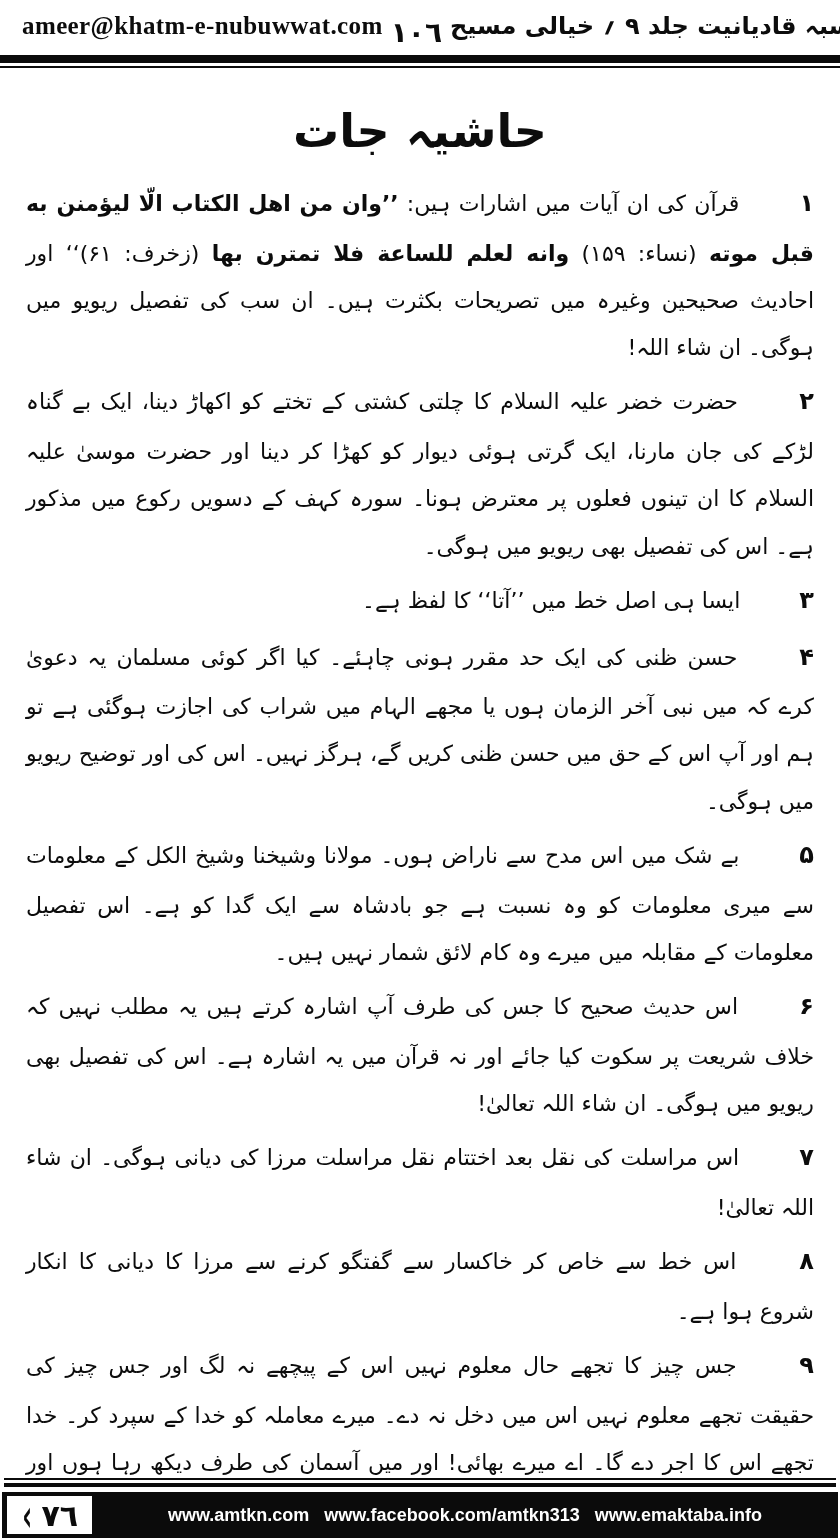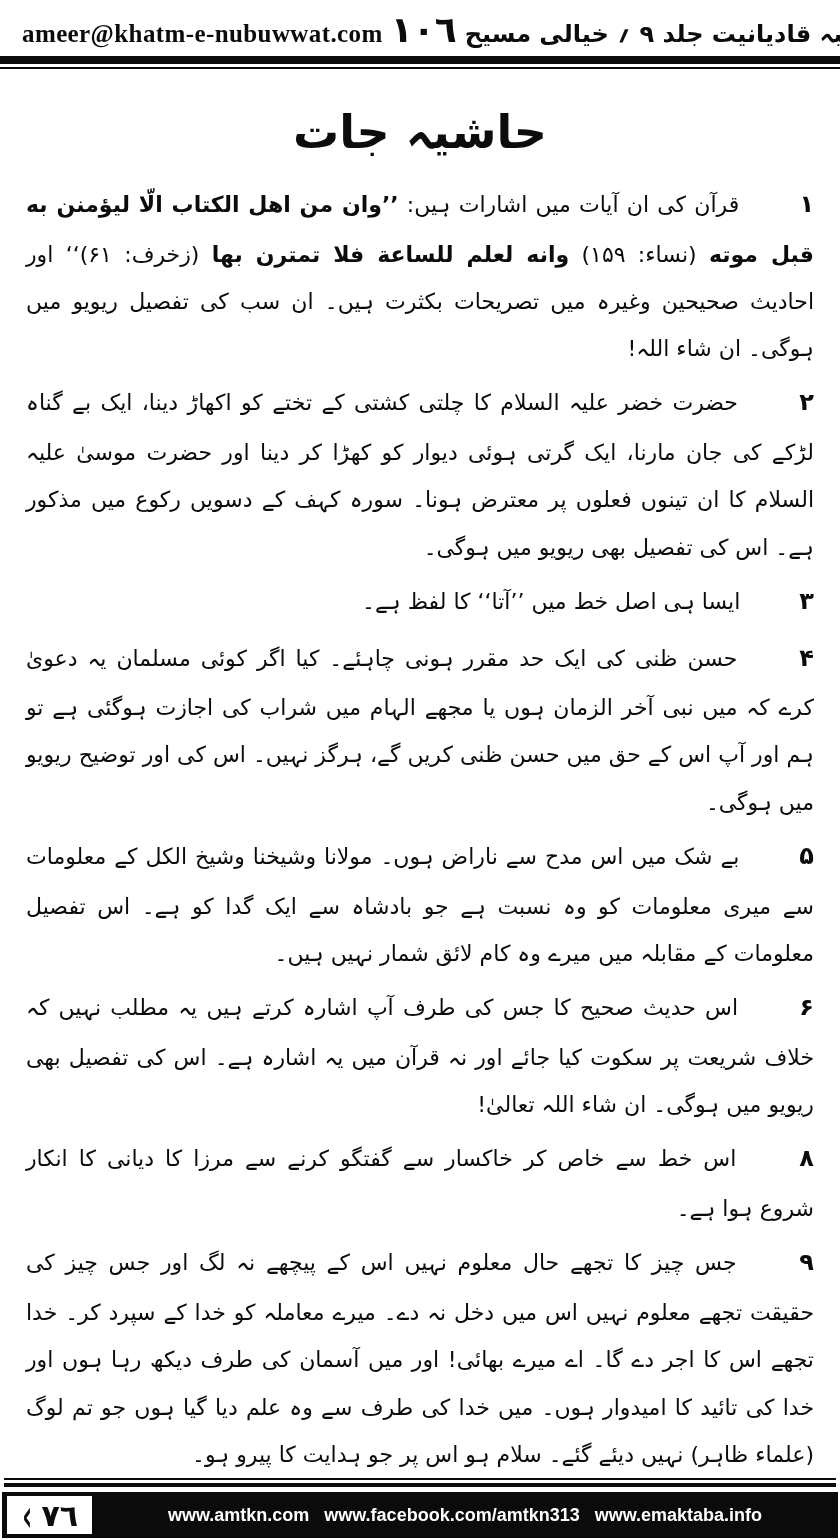--- a/index.html
+++ b/index.html
@@ -6,28 +6,28 @@
   html,body { background:#ffffff; }
   body { font-family:"DejaVu Sans", sans-serif; color:#0c0c0c; }
 
   .page {
     position:relative; width:840px; height:1540px; margin:0 auto;
     background:#ffffff; overflow:hidden;
   }
 
   
   .hdr {
-    display:flex; align-items:flex-end; justify-content:space-between;
+    display:flex; justify-content:space-between;
     padding:12px 34px 0 22px;
   }
   .hdr-email {
     font-family:"Liberation Serif", serif; font-weight:bold;
     font-size:25px; letter-spacing:0.4px; white-space:nowrap;
   }
-  .hdr-num { font-size:36px; font-weight:bold; line-height:1; padding:0 8px; }
+  .hdr-num { font-size:28px; font-weight:bold; line-height:1; padding:0 8px;margin-top:7px; }
   .hdr-book { direction:rtl; font-size:24px; font-weight:bold; white-space:nowrap; }
 
   .rule-wrap { margin-top:8px; }
   .rule-thick { height:8px; background:#0b0b0b; }
   .rule-thin  { height:2px; background:#0b0b0b; margin-top:3px; }
 
   
   .title {
     direction:rtl; text-align:center; font-weight:bold;
     font-size:46px; margin-top:36px;
@@ -120,20 +120,24 @@
     <p class="fn">
       <span class="fn-num">۵</span>
       <span class="fn-text">بے شک میں اس مدح سے ناراض ہوں۔ مولانا وشیخنا وشیخ الکل کے معلومات سے میری معلومات کو وہ نسبت ہے جو بادشاہ سے ایک گدا کو ہے۔ اس تفصیل معلومات کے مقابلہ میں میرے وہ کام لائق شمار نہیں ہیں۔</span>
     </p>
 
     <p class="fn">
       <span class="fn-num">۶</span>
       <span class="fn-text">اس حدیث صحیح کا جس کی طرف آپ اشارہ کرتے ہیں یہ مطلب نہیں کہ خلاف شریعت پر سکوت کیا جائے اور نہ قرآن میں یہ اشارہ ہے۔ اس کی تفصیل بھی ریویو میں ہوگی۔ ان شاء اللہ تعالیٰ!</span>
     </p>
 
+    <p class="fn">
+      <span class="fn-num">۷</span>
+      <span class="fn-text">اس مراسلت کی نقل بعد اختتام نقل مراسلت مرزا کی دیانی ہوگی۔ ان شاء اللہ تعالیٰ!</span>
+    </p>
 
     <p class="fn">
       <span class="fn-num">۸</span>
       <span class="fn-text">اس خط سے خاص کر خاکسار سے گفتگو کرنے سے مرزا کا دیانی کا انکار شروع ہوا ہے۔</span>
     </p>
 
     <p class="fn">
       <span class="fn-num">۹</span>
       <span class="fn-text">جس چیز کا تجھے حال معلوم نہیں اس کے پیچھے نہ لگ اور جس چیز کی حقیقت تجھے معلوم نہیں اس میں دخل نہ دے۔ میرے معاملہ کو خدا کے سپرد کر۔ خدا تجھے اس کا اجر دے گا۔ اے میرے بھائی! اور میں آسمان کی طرف دیکھ رہا ہوں اور خدا کی تائید کا امیدوار ہوں۔ میں خدا کی طرف سے وہ علم دیا گیا ہوں جو تم لوگ (علماء ظاہر) نہیں دیئے گئے۔ سلام ہو اس پر جو ہدایت کا پیرو ہو۔</span>
     </p>

